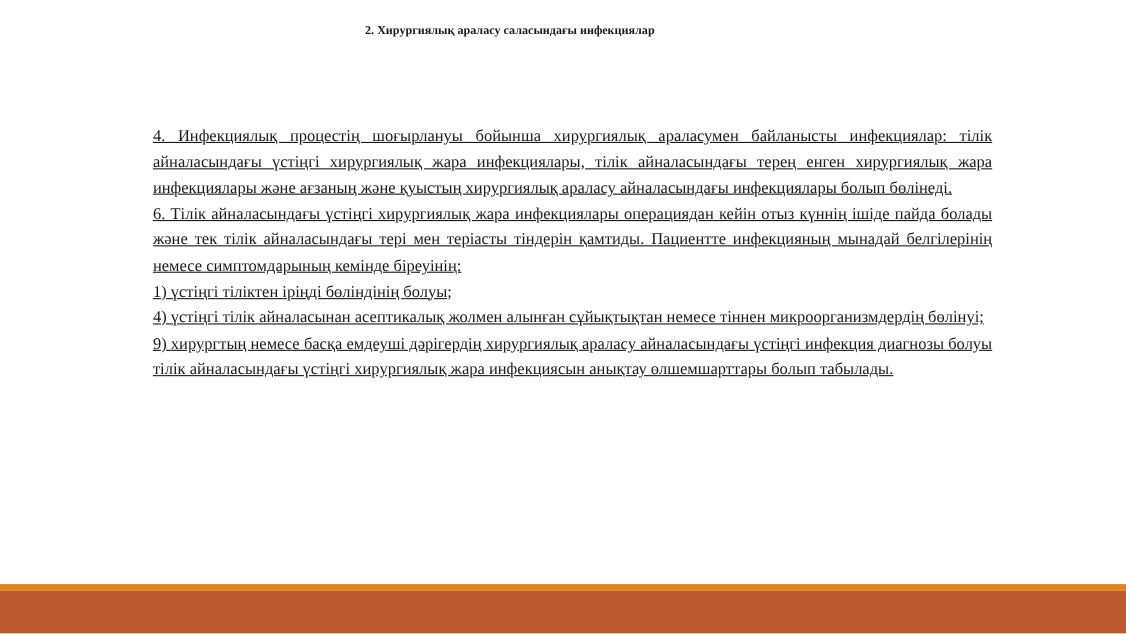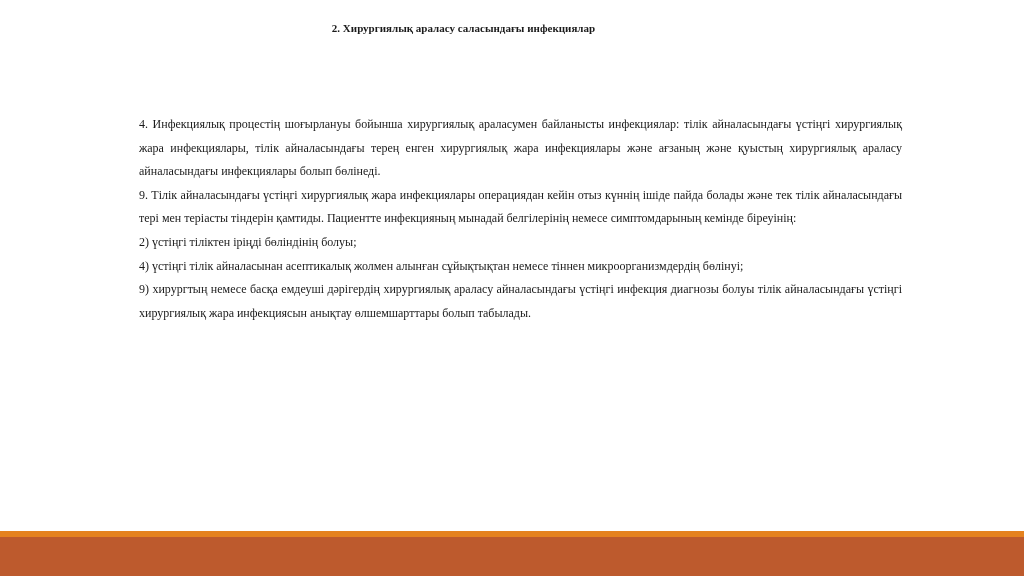--- a/index.html
+++ b/index.html
@@ -9,21 +9,21 @@
     font-family: "Liberation Serif", "DejaVu Serif", serif;
     color: #1a1a1a;
   }
   .title {
     position: absolute; left: 0; width: 951px; top: 22px;
     text-align: center; font-weight: bold; font-size: 11px;
   }
   .title span { position: relative; left: -12px; }
   .body-text {
     position: absolute; left: 139px; width: 763px; top: 113px;
-    font-size: 12px; line-height: 23.6px;
+    font-size: 15px; line-height: 23.6px; text-decoration: underline;
   }
   .para { text-align: justify; margin: 0; }
   .footer-stripe {
     position: absolute; left: 0; top: 531px; width: 1024px; height: 6px;
     background: #e5821f;
   }
   .footer-bar {
     position: absolute; left: 0; top: 537px; width: 1024px; height: 39px;
     background: #bd5a2d;
   }
@@ -31,21 +31,21 @@
 </head>
 <body>
 
 <div>
   <div class="title">
     <span>2. Хирургиялық араласу саласындағы инфекциялар</span>
   </div>
 
   <div class="body-text">
     <p class="para">4. Инфекциялық процестің шоғырлануы бойынша хирургиялық араласумен байланысты инфекциялар: тілік айналасындағы үстіңгі хирургиялық жара инфекциялары, тілік айналасындағы терең енген хирургиялық жара инфекциялары және ағзаның және қуыстың хирургиялық араласу айналасындағы инфекциялары болып бөлінеді.</p>
-    <p class="para">9. Тілік айналасындағы үстіңгі хирургиялық жара инфекциялары операциядан кейін отыз күннің ішіде пайда болады және тек тілік айналасындағы тері мен теріасты тіндерін қамтиды. Пациентте инфекцияның мынадай белгілерінің немесе симптомдарының кемінде біреуінің:</p>
-    <p class="para">2) үстіңгі тіліктен іріңді бөліндінің болуы;</p>
+    <p class="para">6. Тілік айналасындағы үстіңгі хирургиялық жара инфекциялары операциядан кейін отыз күннің ішіде пайда болады және тек тілік айналасындағы тері мен теріасты тіндерін қамтиды. Пациентте инфекцияның мынадай белгілерінің немесе симптомдарының кемінде біреуінің:</p>
+    <p class="para">1) үстіңгі тіліктен іріңді бөліндінің болуы;</p>
     <p class="para">4) үстіңгі тілік айналасынан асептикалық жолмен алынған сұйықтықтан немесе тіннен микроорганизмдердің бөлінуі;</p>
     <p class="para">9) хирургтың немесе басқа емдеуші дәрігердің хирургиялық араласу айналасындағы үстіңгі инфекция диагнозы болуы тілік айналасындағы үстіңгі хирургиялық жара инфекциясын анықтау өлшемшарттары болып табылады.</p>
   </div>
 
   <div class="footer-stripe"></div>
   <div class="footer-bar"></div>
 </div>
 
 </body></html>

